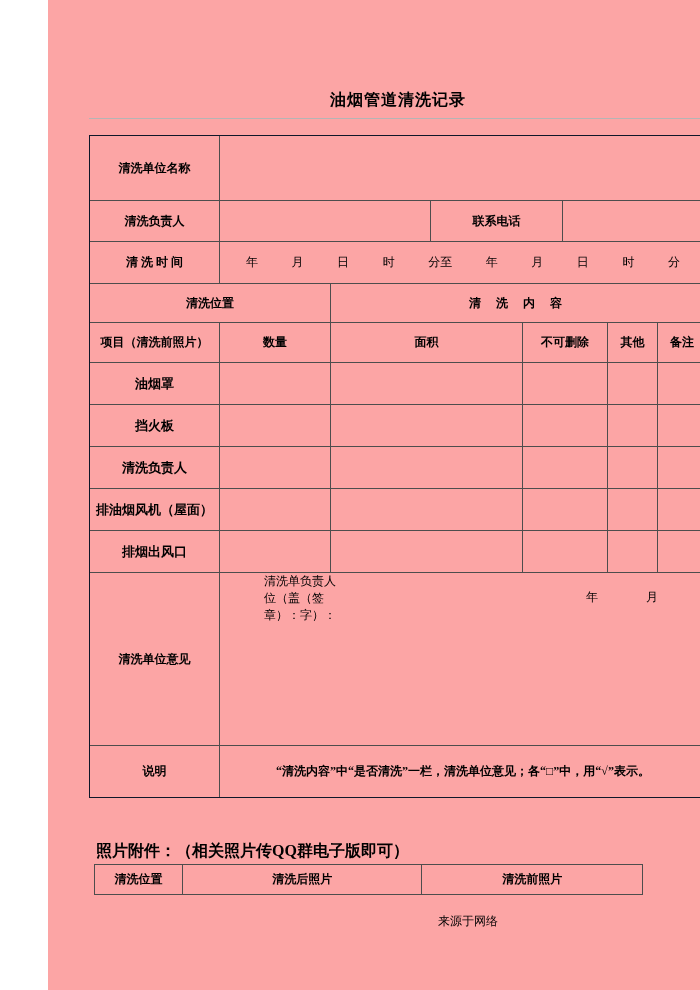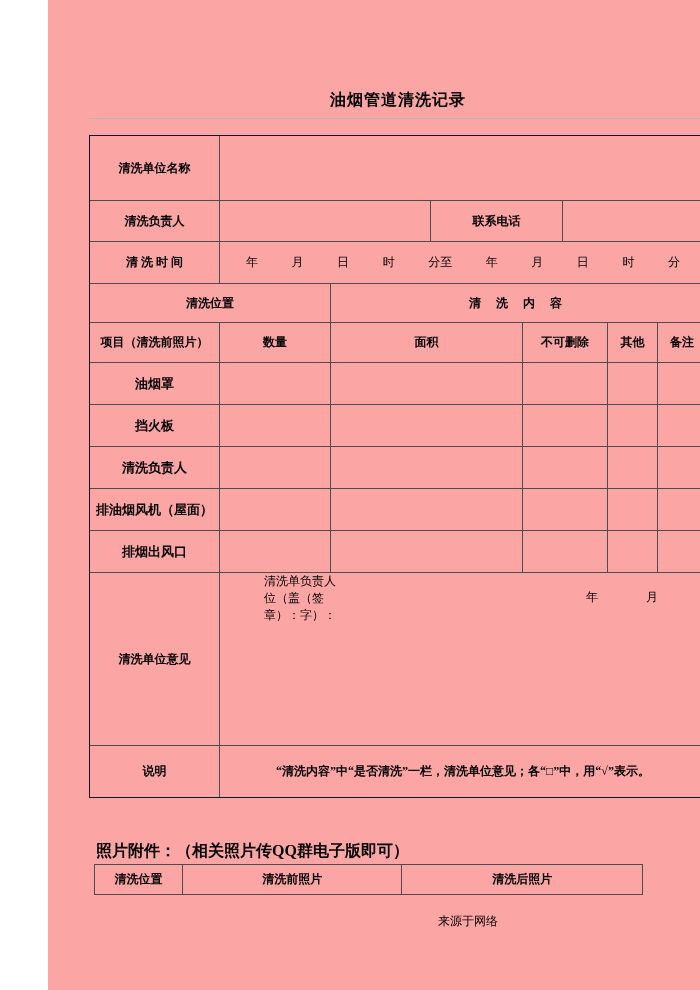--- a/index.html
+++ b/index.html
@@ -213,20 +213,20 @@
       <div class="cell w486 note-cell">“清洗内容”中“是否清洗”一栏，清洗单位意见；各“□”中，用“√”表示。</div>
     </div>
 
   </div>
 
   <div class="photo-note">照片附件：（相关照片传QQ群电子版即可）</div>
 
   <div class="photo-tbl">
     <div class="row">
       <div class="cell pw88">清洗位置</div>
+      <div class="cell pw240">清洗后照片</div>
       <div class="cell pw220">清洗前照片</div>
-      <div class="cell pw240">清洗后照片</div>
     </div>
   </div>
 
   <div class="source">来源于网络</div>
 
 </div>
 
 </body></html>

